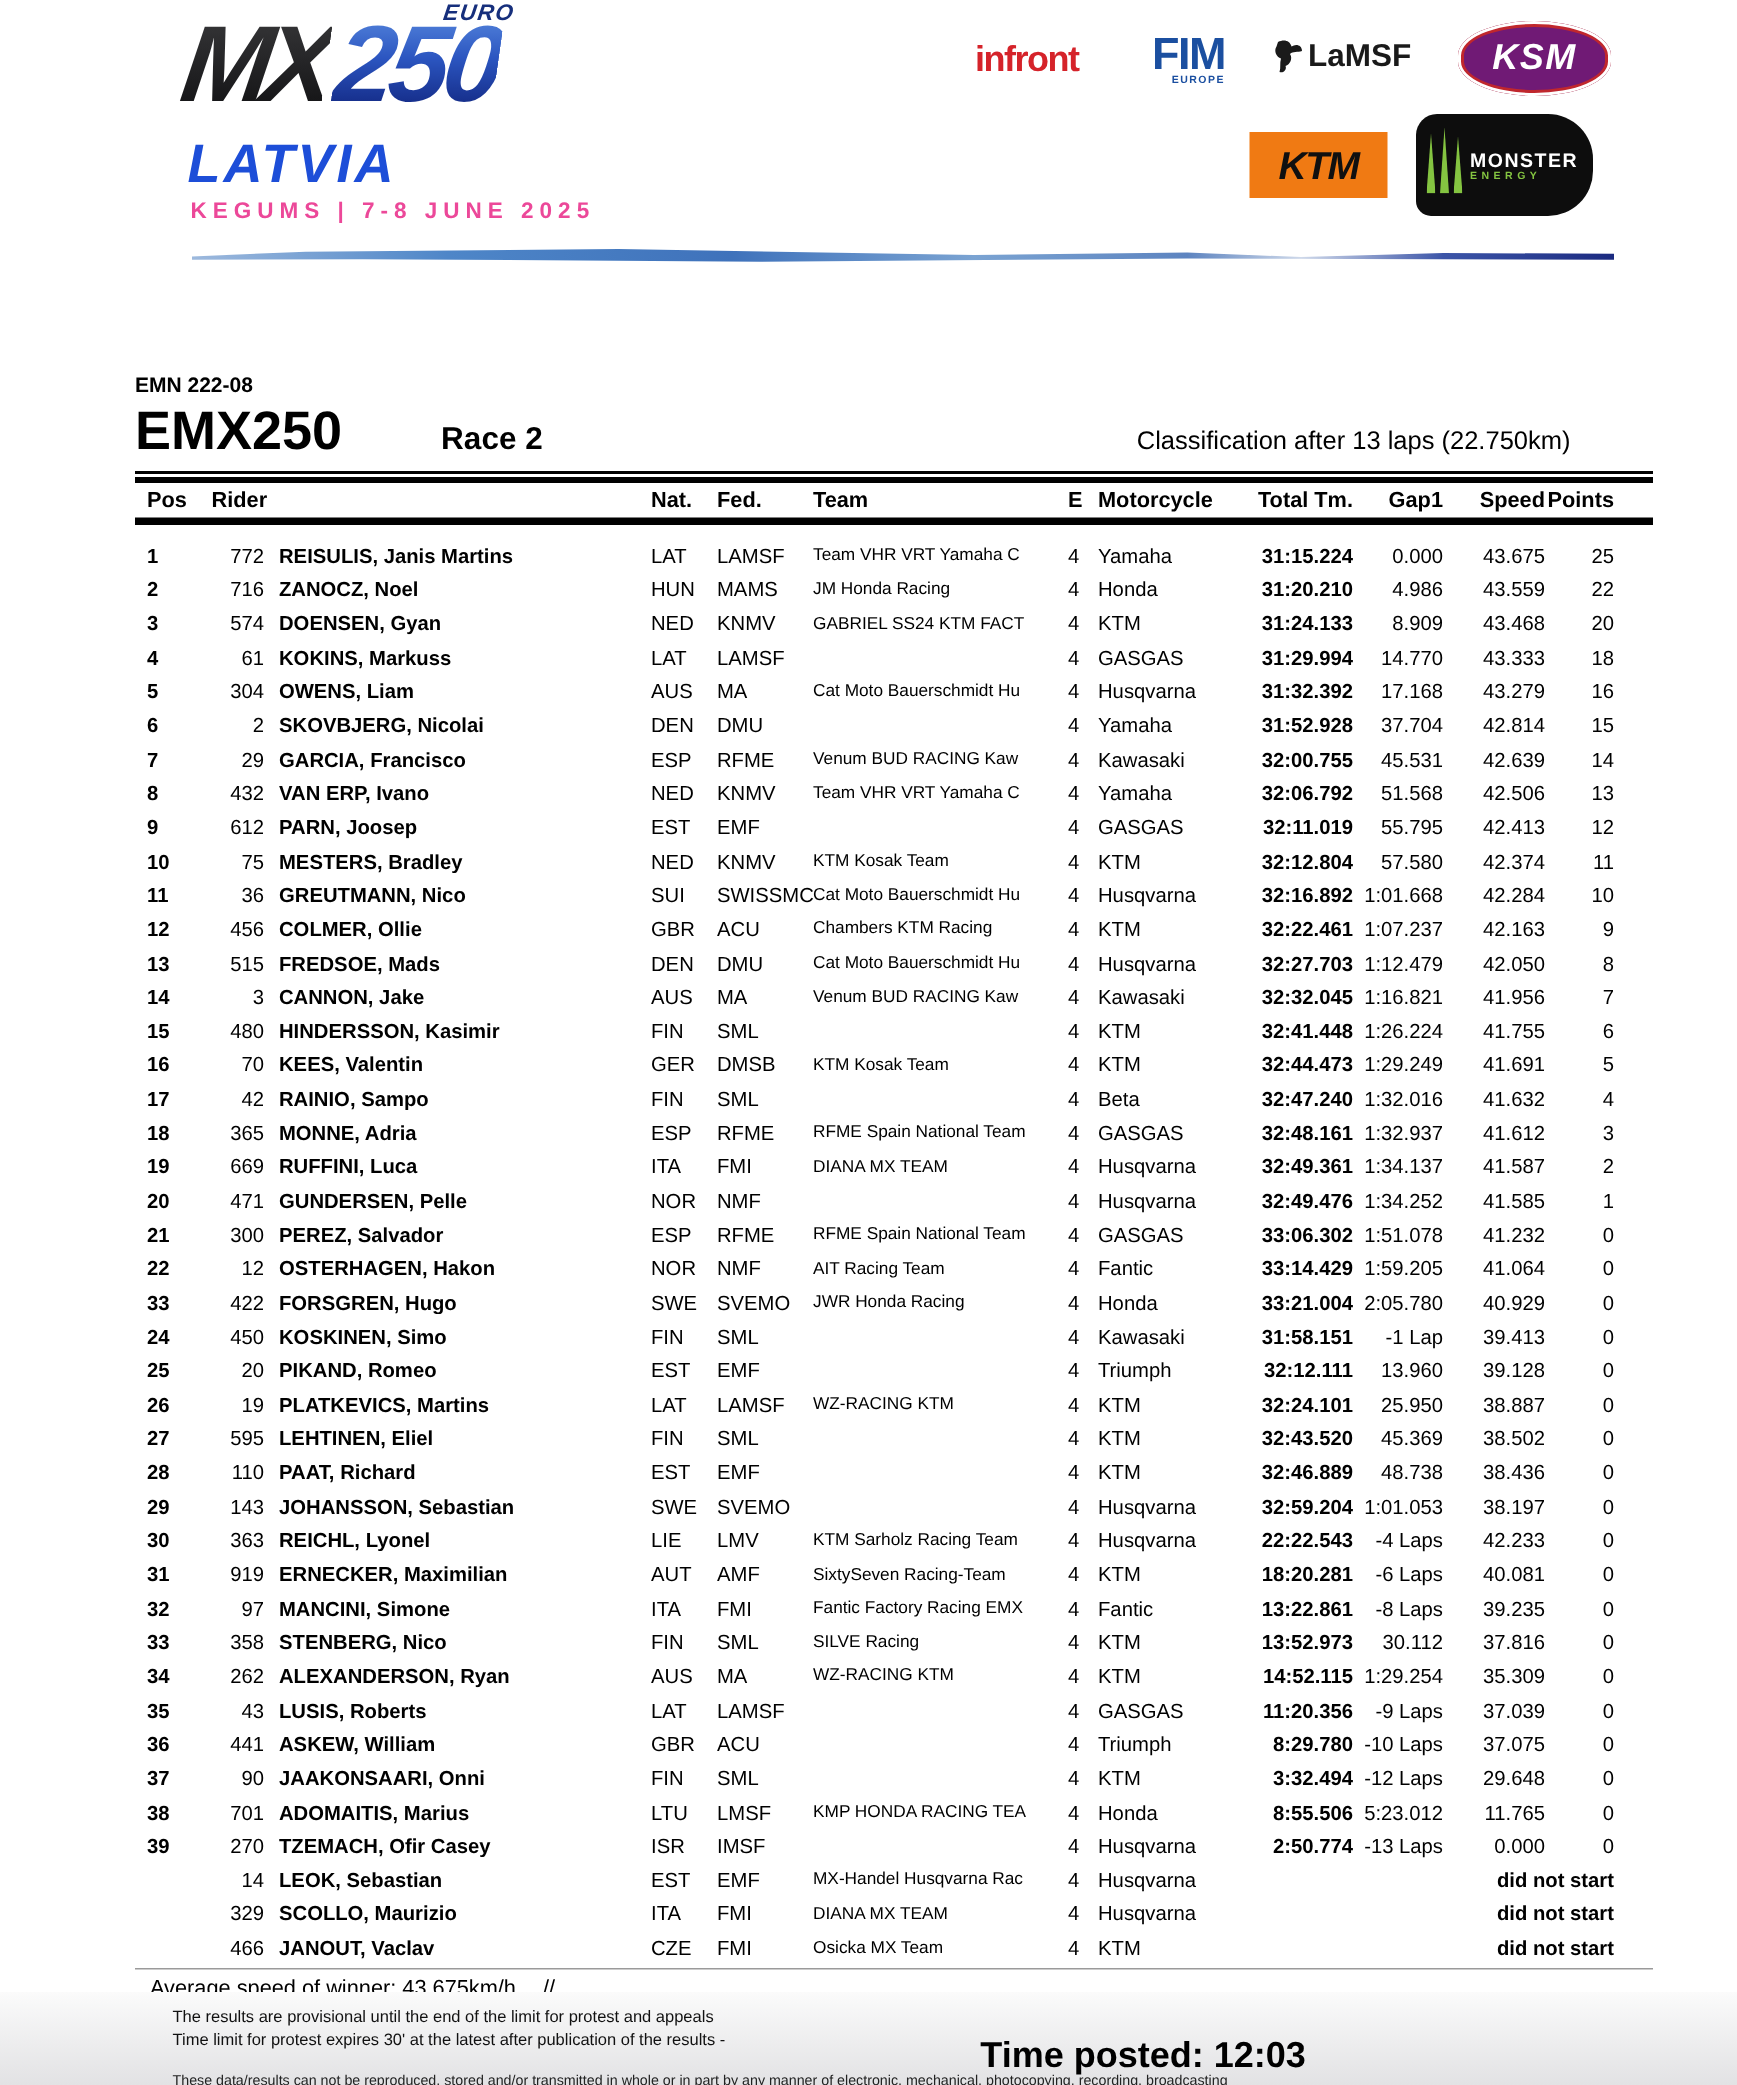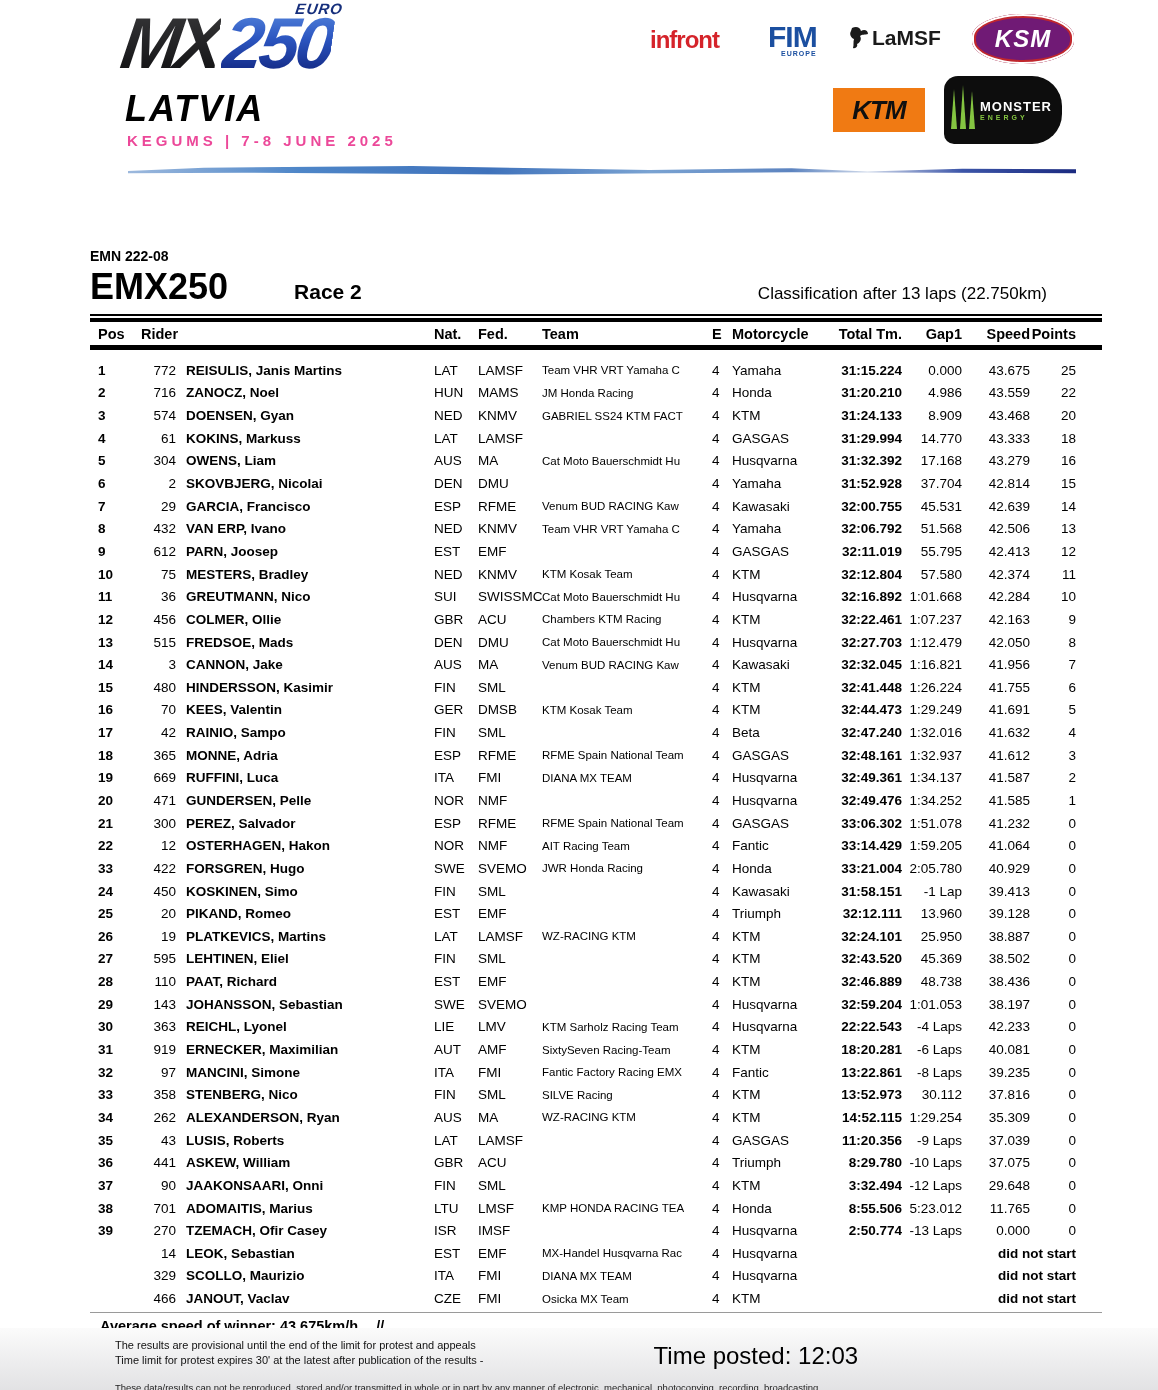--- a/index.html
+++ b/index.html
@@ -8,21 +8,21 @@
     font-family:"Liberation Sans", sans-serif;color:#000;position:relative;
   }
   
   .banner{position:relative;height:240px;}
   .mxlogo{position:absolute;left:122px;top:2px;transform:skewX(-8deg);white-space:nowrap;}
   .mxlogo .mx{font-size:72px;font-weight:900;font-style:italic;letter-spacing:-6px;
     background:linear-gradient(180deg,#3a3a3c,#0e0e10);-webkit-background-clip:text;background-clip:text;color:transparent;}
   .mxlogo .num{font-size:72px;font-weight:900;font-style:italic;letter-spacing:-4px;margin-left:6px;
     background:linear-gradient(180deg,#5d8fe2 0%,#2b55c0 45%,#0c1c72 100%);-webkit-background-clip:text;background-clip:text;color:transparent;}
   .mxlogo .euro{position:absolute;right:-6px;top:-2px;font-size:15px;font-weight:900;font-style:italic;color:#162f7c;letter-spacing:1px;}
-  .latvia{position:absolute;left:125px;top:88px;font-size:36px;font-weight:900;font-style:italic;letter-spacing:2px;color:#000000;}
+  .latvia{position:absolute;left:125px;top:88px;font-size:36px;font-weight:900;font-style:italic;letter-spacing:2px;color:#1d4ed8;}
   .venue{position:absolute;left:127px;top:132px;font-size:15px;font-weight:700;letter-spacing:4px;color:#ec4899;}
   .brush{position:absolute;left:128px;top:166px;width:948px;height:9px;
     background:linear-gradient(90deg,#9db9dd 0%,#4e86c8 18%,#3f72bb 38%,#7aa3d2 55%,#5d84c0 70%,#cfd9ea 78%,#3c55a8 88%,#1b2a80 100%);
     clip-path:polygon(0 55%,8% 20%,30% 0,55% 45%,70% 25%,78% 60%,88% 30%,100% 35%,100% 80%,70% 70%,40% 95%,12% 75%,0 80%);}
   
   .sp{position:absolute;}
   .infront{left:650px;top:26px;font-size:24px;font-weight:800;color:#d5232a;letter-spacing:-1px;}
   .fim{left:768px;top:20px;font-size:30px;font-weight:900;color:#1b4fa0;letter-spacing:-1px;}
   .fim small{display:block;font-size:7px;font-weight:700;letter-spacing:1px;text-align:right;margin-top:-4px;color:#1b4fa0;}
   .lamsf{left:848px;top:26px;font-size:21px;font-weight:800;color:#1a1a1a;display:flex;align-items:center;gap:2px;}
@@ -67,27 +67,27 @@
   .c-pts{text-align:right;padding-right:2px;}
   .thead .c-name{font-weight:700;}
   .thead .c-team{font-size:14.5px;}
   .row{height:22.65px;align-items:center;font-size:13.5px;}
   .row .c-pos{font-weight:700;}
   .row .c-team{align-self:center;}
   .c-status{grid-column:9 / 13;text-align:right;font-weight:700;padding-right:2px;}
   .rows{margin-top:9px;}
   
   .summary{border-top:1px solid #9a9a9a;border-bottom:1px solid #b5b5b5;margin-top:2px;
-    padding:5px 0 6px 10px;font-size:14.5px;font-weight:700;display:flex;gap:18px;}
+    padding:5px 0 6px 10px;font-size:14.5px;font-weight:400;display:flex;gap:18px;}
   
   .footer{position:absolute;left:0;bottom:0;width:1158px;height:62px;
     background:linear-gradient(180deg,#fbfbfb 0%,#ededee 55%,#e2e2e4 100%);}
   .footrow{display:flex;padding:10px 0 0 115px;}
   .fineprint{font-size:11px;color:#111;line-height:1.35;}
-  .timeposted{font-size:24px;font-weight:400;margin-left:170px;margin-top:4px;}
+  .timeposted{font-size:24px;font-weight:700;margin-left:170px;margin-top:19px;}
   .disclaimer{position:absolute;left:115px;bottom:-3px;font-size:9.5px;color:#222;white-space:nowrap;}
 </style>
 </head>
 <body>
 
 <div class="banner">
   <div class="mxlogo">
     <span class="mx">MX</span><span class="num">250</span>
     <span class="euro">EURO</span>
   </div>

